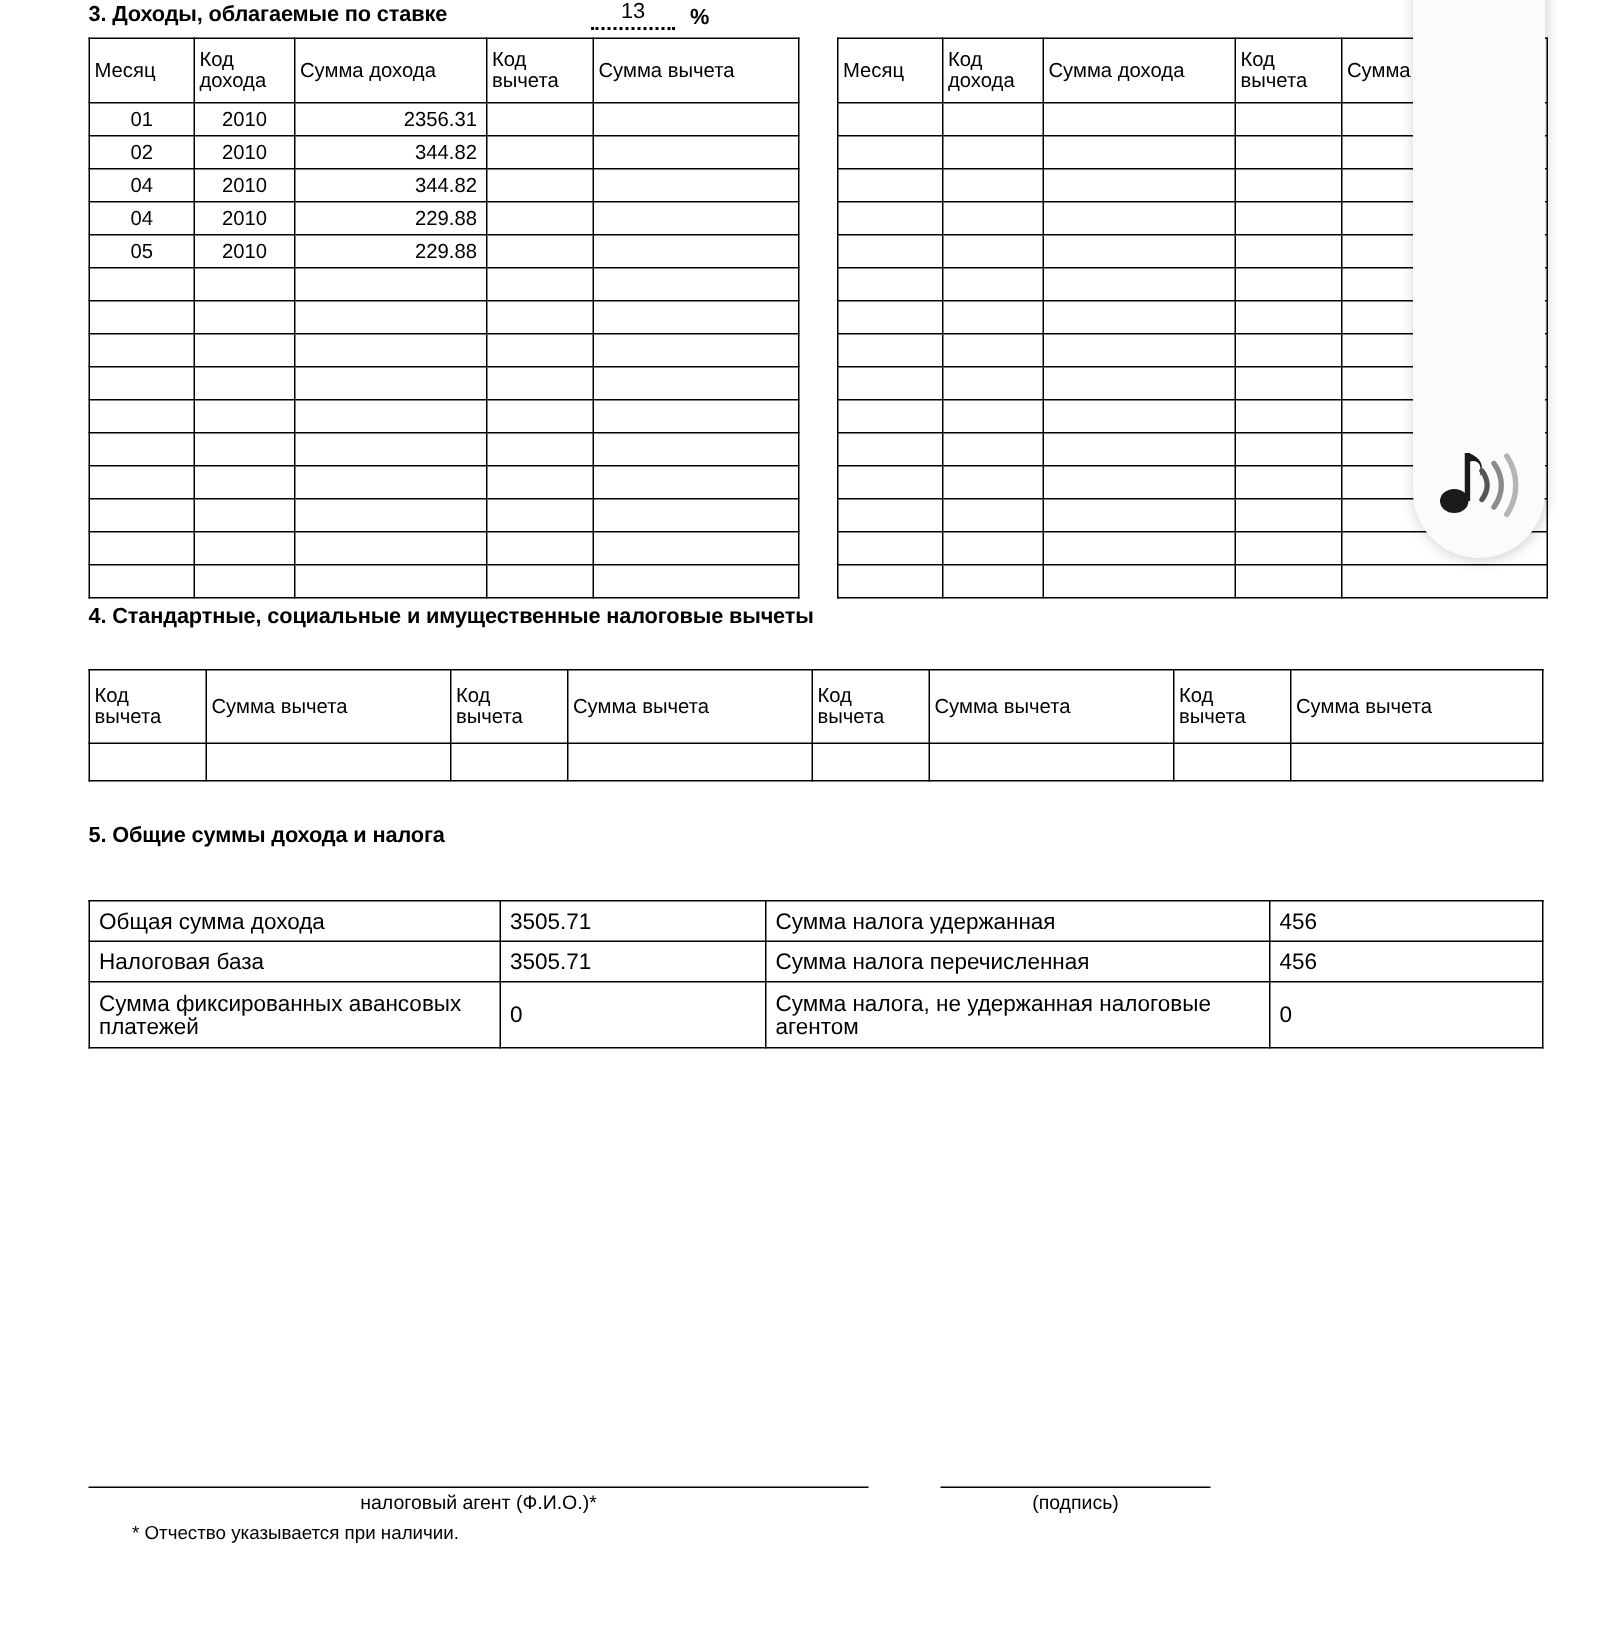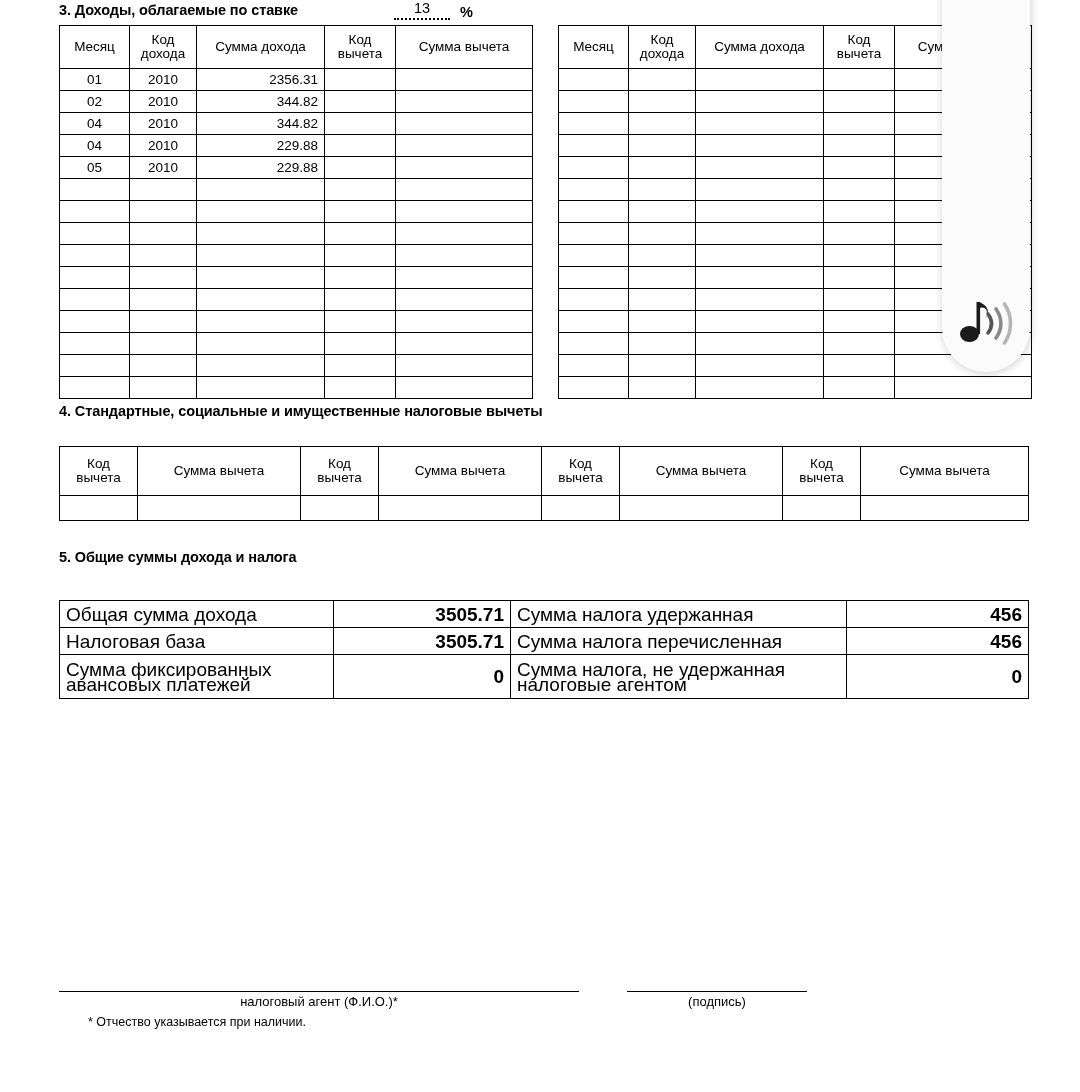--- a/index.html
+++ b/index.html
@@ -69,21 +69,21 @@
   table.form td, table.form th {
     border: 1px solid #000;
     font-size: 13.5px;
     font-weight: normal;
     padding: 0;
     vertical-align: middle;
     line-height: 14px;
     background: #fff;
   }
   table.form th {
-    text-align: center;
+    text-align: left;
     height: 38px;
     padding: 2px 3px;
   }
   table.form td.data {
     height: 21px;
     text-align: center;
     padding: 0 5px;
   }
   td.num {
     text-align: right !important;
@@ -95,27 +95,27 @@
   #income-table-right { left: 558px; top: 25px; }
 
   
   #deductions-table { left: 59px; top: 446px; }
   #deductions-table th { height: 44px; }
   #deductions-table td.data { height: 24px; }
 
   
   #totals-table { left: 59px; top: 600px; }
   #totals-table td {
-    font-size: 19px;
+    font-size: 15px;
     padding: 3px 6px;
     vertical-align: middle;
     line-height: 15px;
   }
   #totals-table td.label { text-align: left; }
-  #totals-table td.value { text-align: right; font-weight: bold; }
+  #totals-table td.value { text-align: left; }
   .row-tall td { height: 37px; }
   .row-short td { height: 20px; }
 
   
   .sig-line {
     position: absolute;
     border-top: 1.5px solid #000;
     height: 0;
   }
   .sig-caption {

